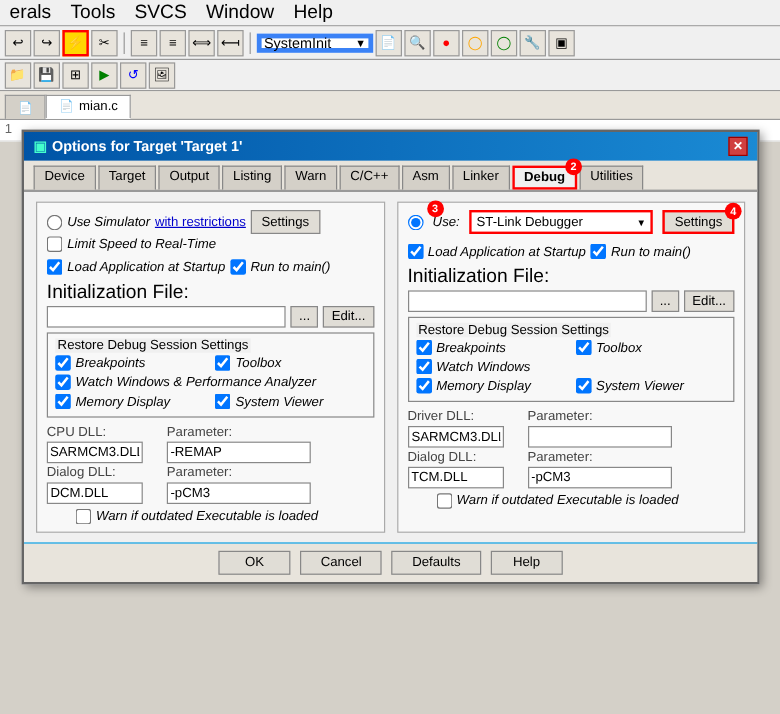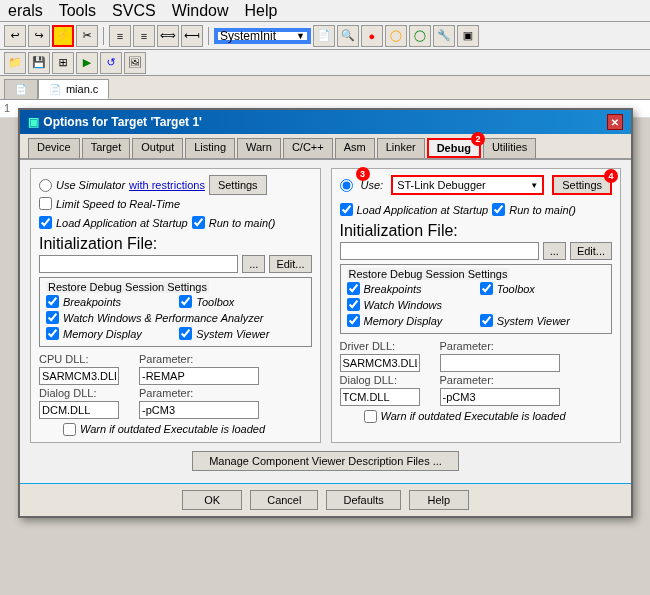--- a/index.html
+++ b/index.html
@@ -573,21 +573,20 @@
             <input type="text" class="dll-value" value="-pCM3" style="">
           </div>
         </div>
         <div class="warn-row">
           <input type="checkbox" style="">
           <span class="label-text">Warn if outdated Executable is loaded</span>
         </div>
       </div>
     </div>
 
-    <button class="manage-btn">Manage Component Viewer Description Files ...</button>
   </div>
 
   <div class="dialog-footer">
     <button class="footer-btn">OK</button>
     <button class="footer-btn">Cancel</button>
     <button class="footer-btn">Defaults</button>
     <button class="footer-btn">Help</button>
   </div>
 </div>
 

